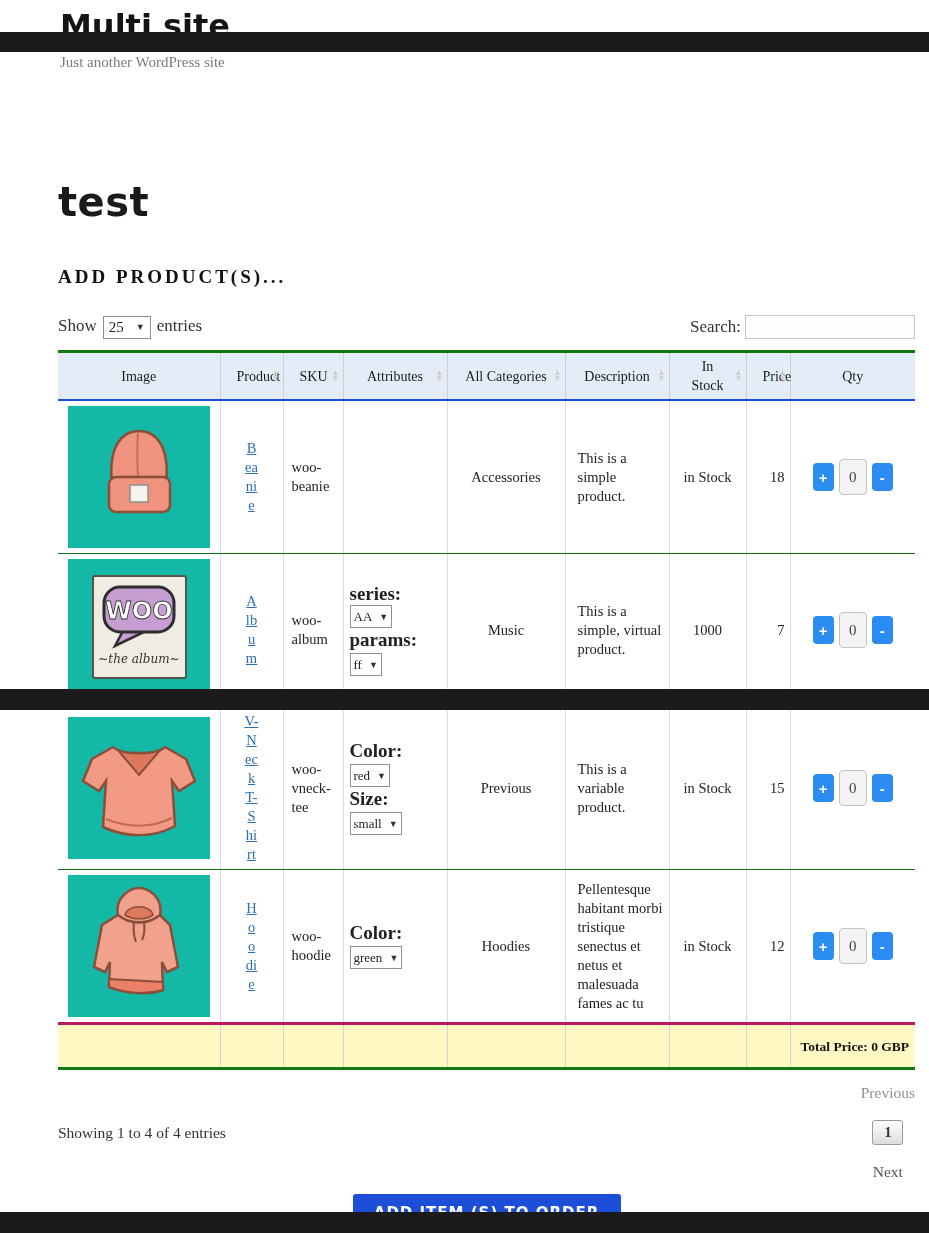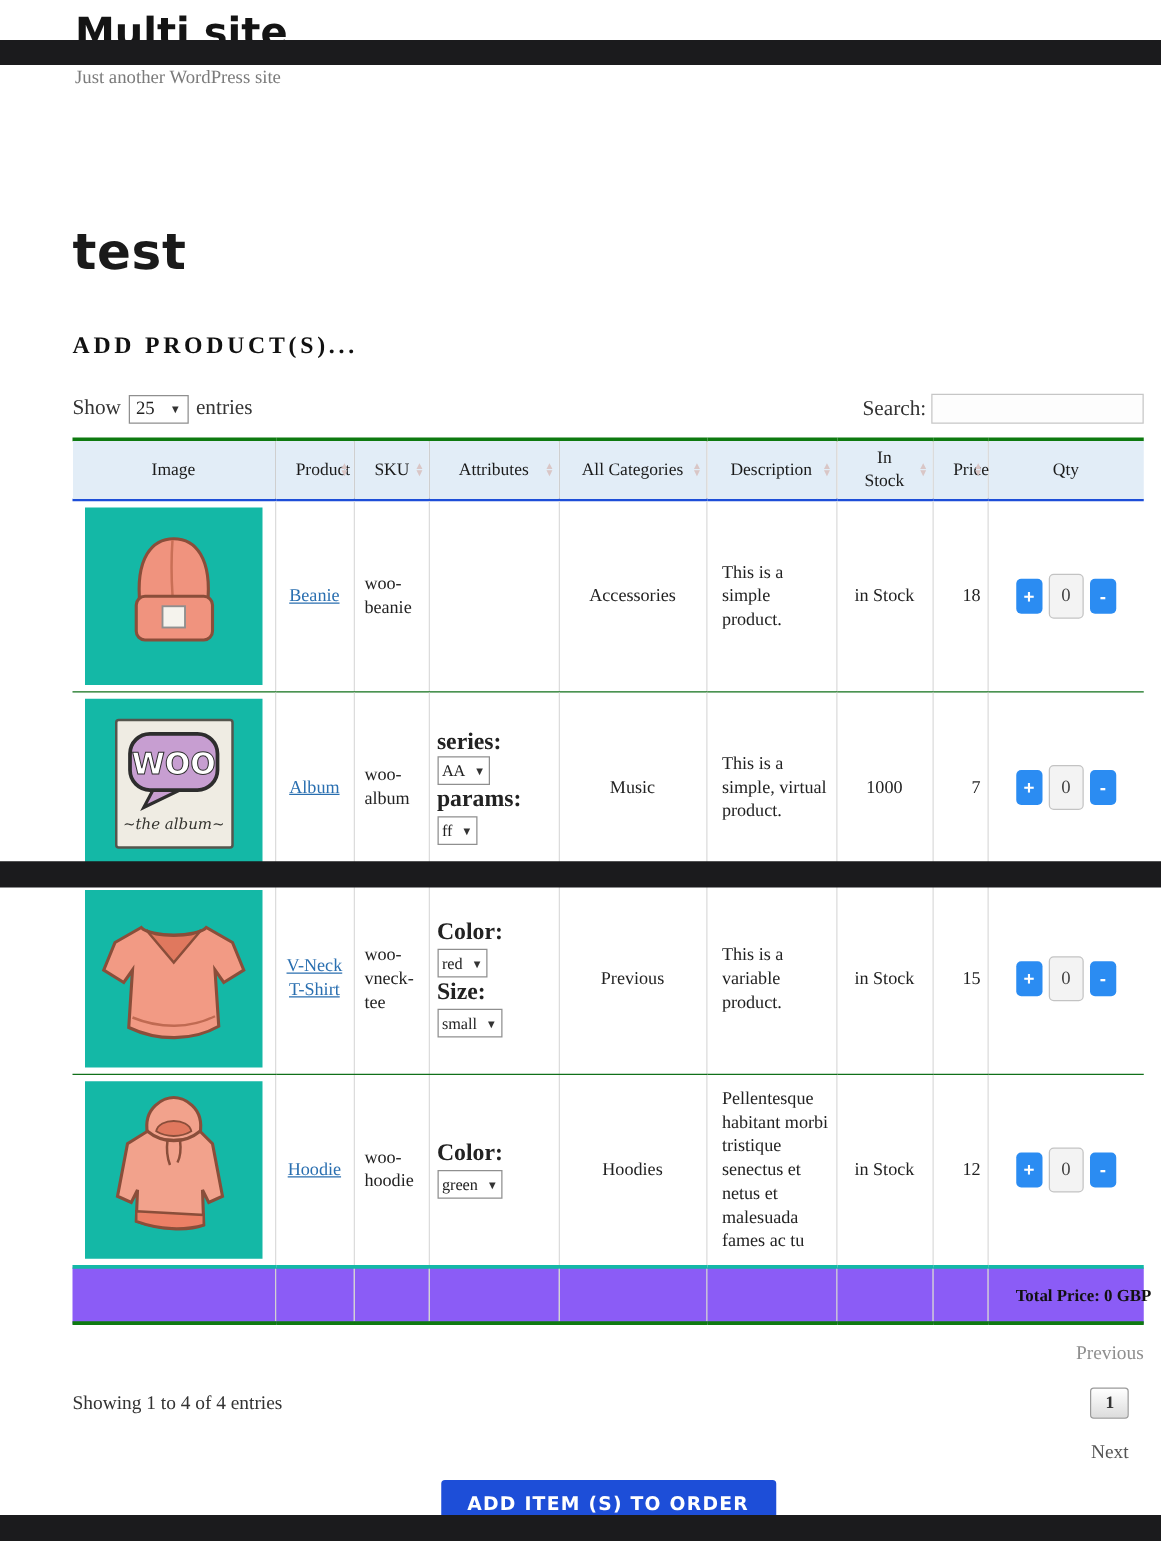--- a/index.html
+++ b/index.html
@@ -54,21 +54,21 @@
     display:inline-flex;flex-direction:column;color:#d9c6c6;}
   .sort i{font-style:normal;font-size:8px;line-height:6px;}
   tbody td{
     border-right:1px solid #dcdcdc;border-bottom:1px solid #11701a;
     vertical-align:middle;padding:5px;background:#fff;
   }
   tbody td:last-child{border-right:none;}
   .c-img{text-align:center;}
   .img-box{width:142px;height:142px;background:#14b8a6;margin:0 auto;}
   .img-box svg{display:block;width:100%;height:100%;}
-  .c-prod{text-align:center;padding:5px 8px;word-wrap:break-word;}
+  .c-prod{text-align:center;padding:5px 24px;word-wrap:break-word;}
   .c-prod a{color:#2a6fb0;text-decoration:underline;cursor:pointer;}
   .c-sku{padding:5px 8px;word-wrap:break-word;color:#222;}
   .c-attr{padding:5px 4px 5px 6px;}
   .attr-line{margin:2px 0;}
   .attr-label{font-weight:bold;margin-right:4px;font-size:19px;}
   .c-attr .fselect{font-size:13px;padding:1px 3px;gap:7px;}
   .c-cat{text-align:center;}
   .c-desc{padding:5px 6px 5px 12px;}
   .c-stock{text-align:center;}
   .c-price{text-align:right;}
@@ -76,22 +76,22 @@
   .qty-wrap{display:flex;align-items:center;justify-content:center;gap:5px;}
   .qbtn{
     width:21px;height:28px;border:none;border-radius:4px;background:#2b8cf2;color:#fff;
     font:bold 15px/1 "Liberation Sans",sans-serif;cursor:pointer;padding:0;
   }
   .qval{
     width:20px;height:34px;border:1px solid #c3c3c3;border-radius:4px;background:#f3f3f3;
     text-align:center;font:15px "Liberation Serif",serif;color:#444;padding:0 3px;
   }
   tfoot td{
-    background:#8b5cf6;border-top:3px solid #14b8a6;border-bottom:3px solid #0e7a10;
-    border-right:1px solid #d2d2d2;height:38px;padding:2px 22px;
+    background:#fef9c3;border-top:3px solid #be185d;border-bottom:3px solid #0e7a10;
+    border-right:1px solid #d2d2d2;height:38px;padding:2px 10px;
   }
   tfoot td:last-child{border-right:none;}
   table.products{border-bottom:1px solid #2b2b2b;}
   .total-cell{text-align:center;font-size:13.5px;font-weight:bold;color:#111;white-space:nowrap;}
 
   
   .table-info-row{display:flex;justify-content:space-between;align-items:center;margin-top:14px;font-size:15.5px;color:#333;}
   .pager{display:flex;align-items:center;gap:18px;flex-direction:column;}
   .pager .prev{color:#8f8f8f;cursor:pointer;}
   .pager .next{color:#555;cursor:pointer;}

